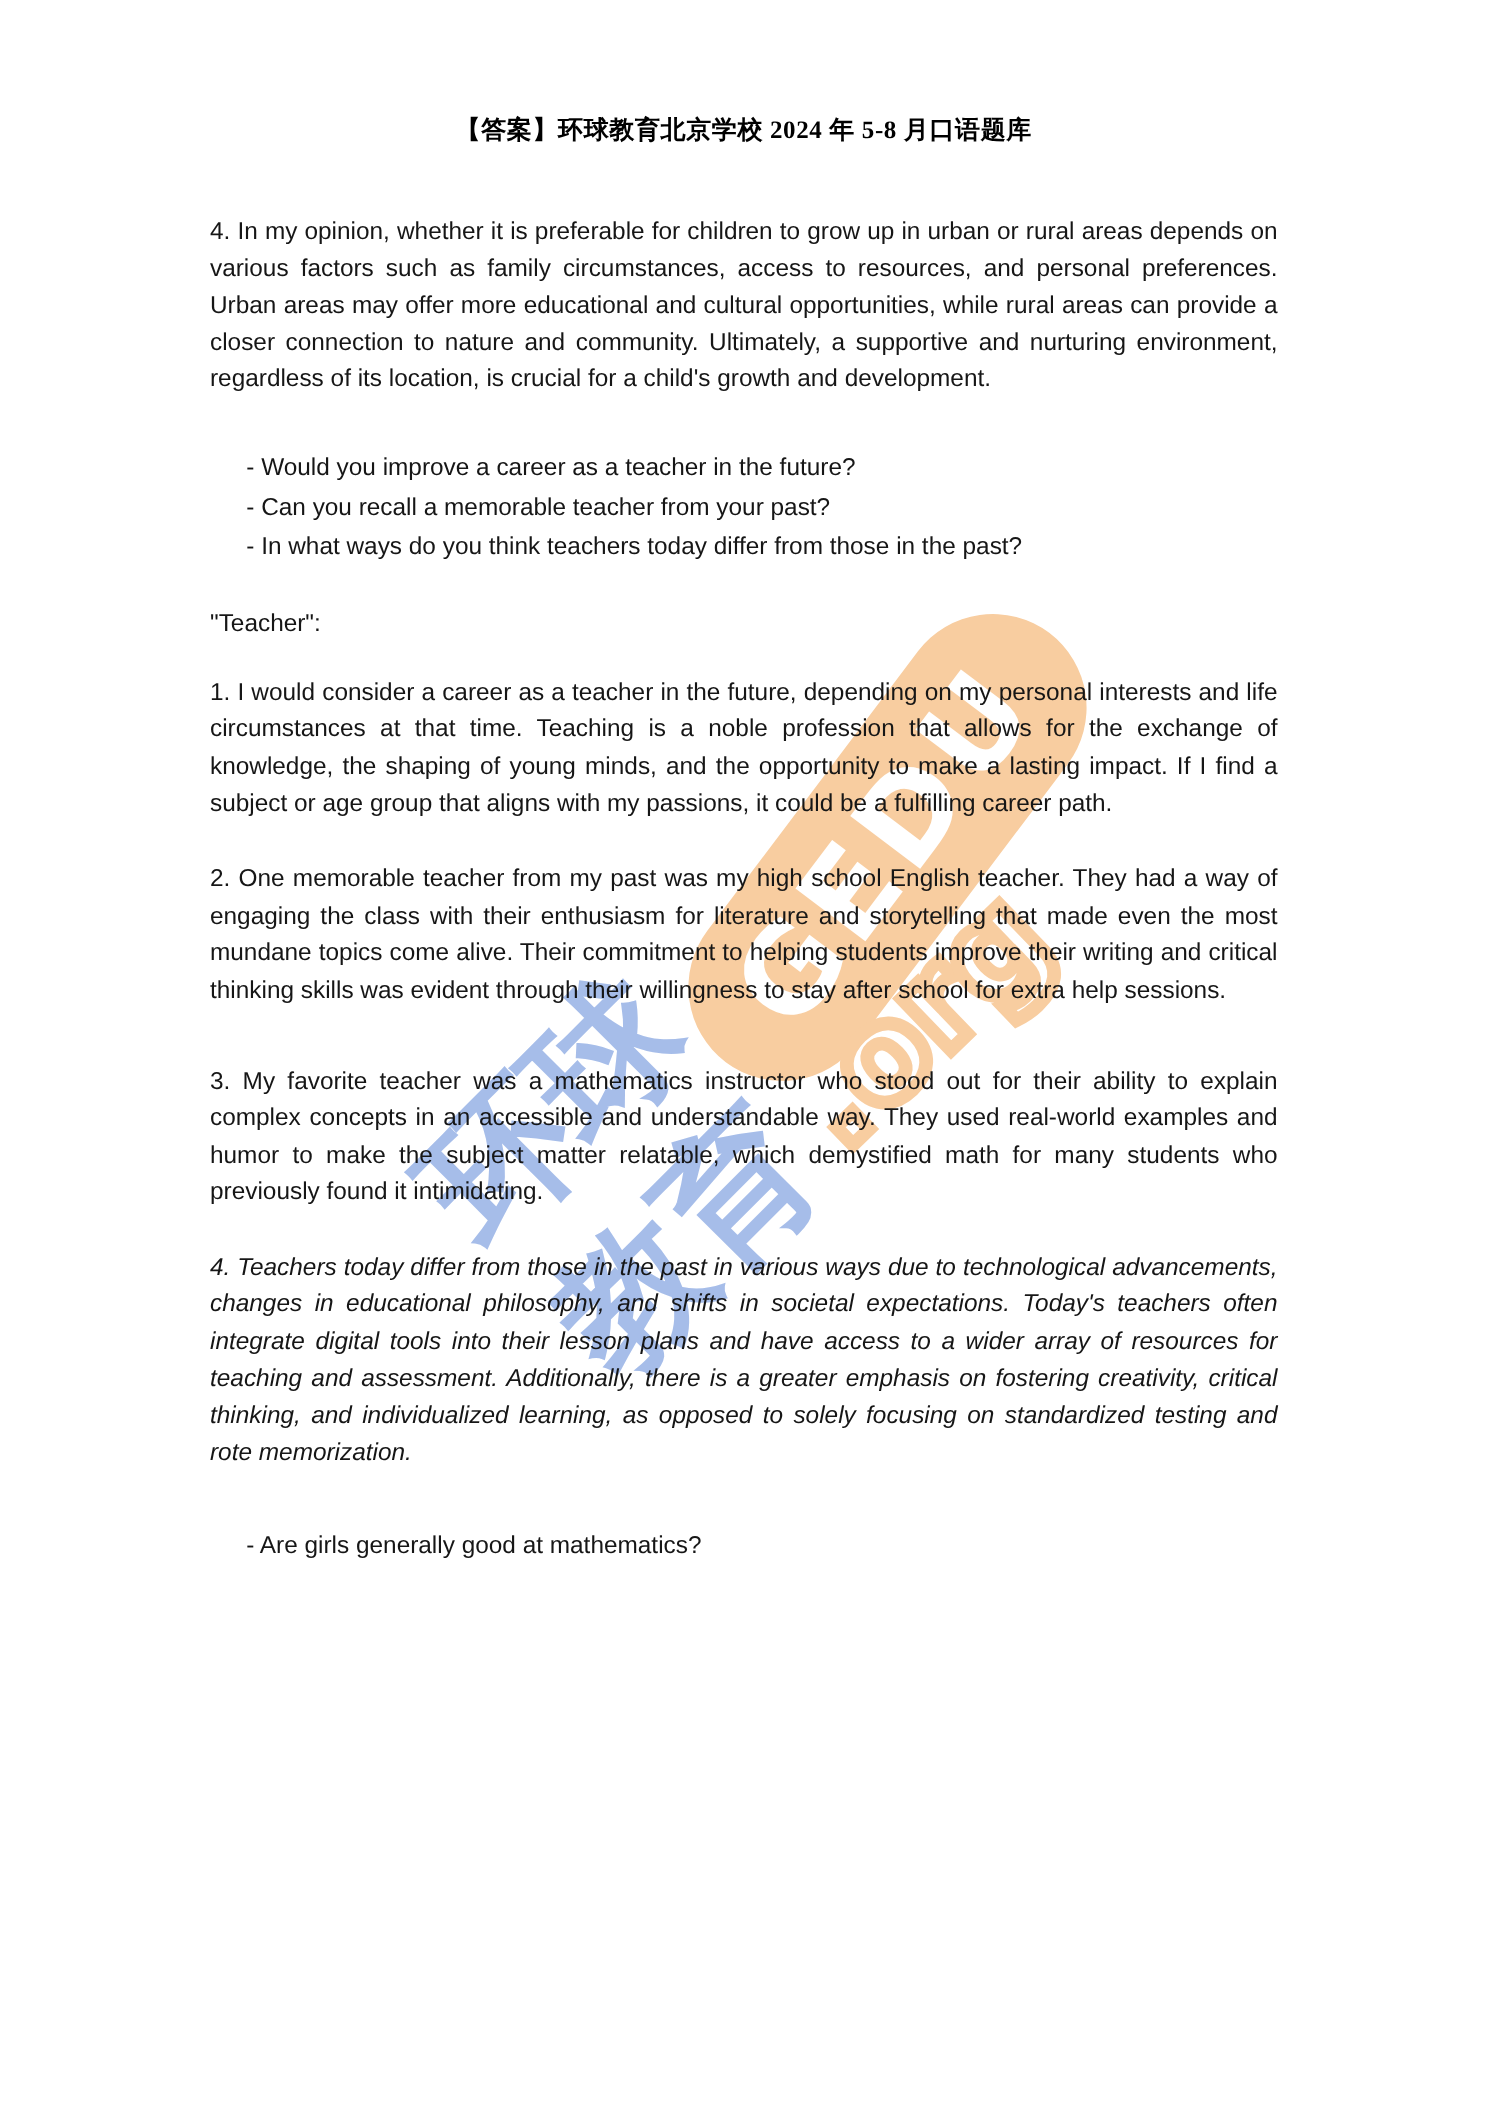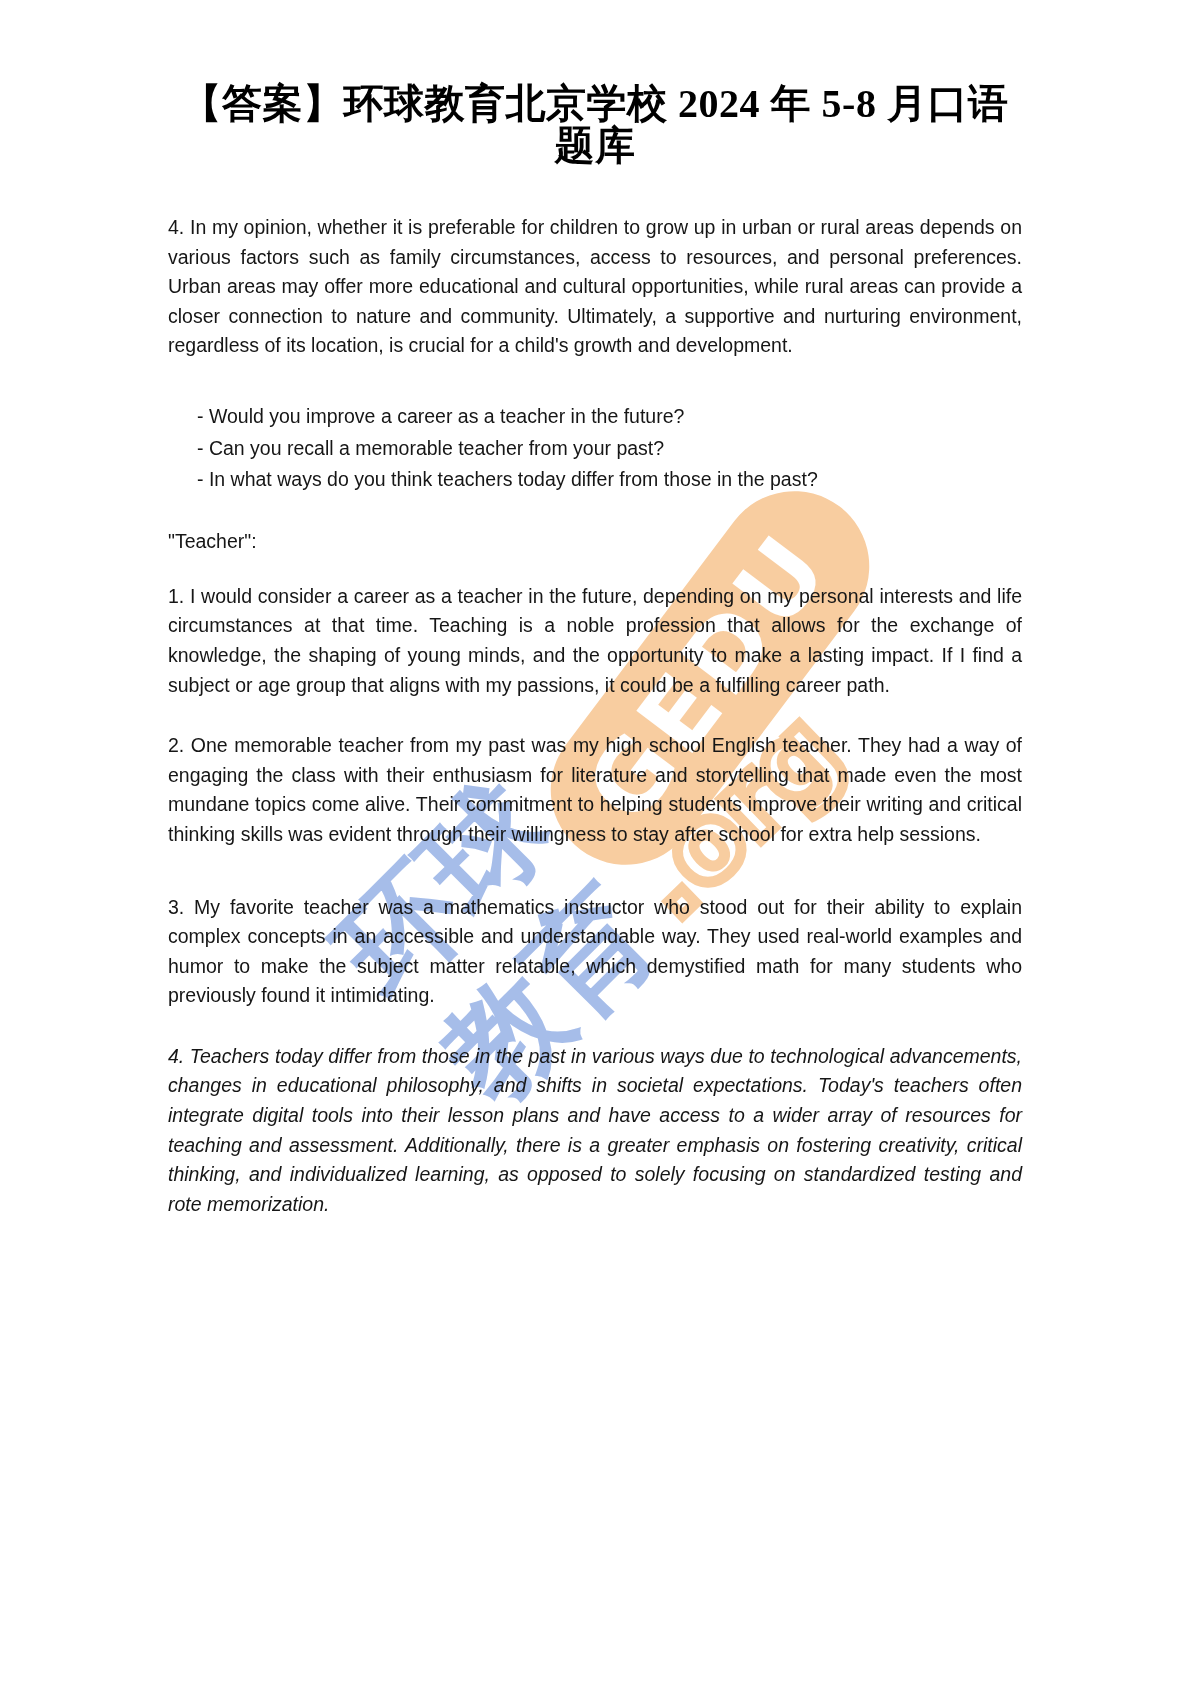--- a/index.html
+++ b/index.html
@@ -80,21 +80,21 @@
     position: relative;
     z-index: 1;
     padding: 0 168px;
     width: 854px;
   }
   .doc-title {
     margin: 0;
     padding-top: 83px;
     font-family: "Liberation Serif", serif;
     font-weight: 700;
-    font-size: 40px;
+    font-size: 20px;
     line-height: 42px;
     text-align: center;
     color: #000000;
     letter-spacing: 0.5px;
   }
   .body-par {
     margin: 0;
     font-size: 19.5px;
     line-height: 29.6px;
     text-align: justify;
@@ -165,15 +165,18 @@
 
     <p class="body-par answer-1">1. I would consider a career as a teacher in the future, depending on my personal interests and life circumstances at that time. Teaching is a noble profession that allows for the exchange of knowledge, the shaping of young minds, and the opportunity to make a lasting impact. If I find a subject or age group that aligns with my passions, it could be a fulfilling career path.</p>
 
     <p class="body-par answer-2">2. One memorable teacher from my past was my high school English teacher. They had a way of engaging the class with their enthusiasm for literature and storytelling that made even the most mundane topics come alive. Their commitment to helping students improve their writing and critical thinking skills was evident through their willingness to stay after school for extra help sessions.</p>
 
     <p class="body-par answer-3">3. My favorite teacher was a mathematics instructor who stood out for their ability to explain complex concepts in an accessible and understandable way. They used real-world examples and humor to make the subject matter relatable, which demystified math for many students who previously found it intimidating.</p>
 
     <p class="body-par answer-4">4. Teachers today differ from those in the past in various ways due to technological advancements, changes in educational philosophy, and shifts in societal expectations. Today's teachers often integrate digital tools into their lesson plans and have access to a wider array of resources for teaching and assessment. Additionally, there is a greater emphasis on fostering creativity, critical thinking, and individualized learning, as opposed to solely focusing on standardized testing and rote memorization.</p>
 
 
+    <div class="question-list maths-question-list">
+      <div class="question-item">- Are girls generally good at mathematics?</div>
+    </div>
 
   </div>
 </div>
 
 </body></html>

